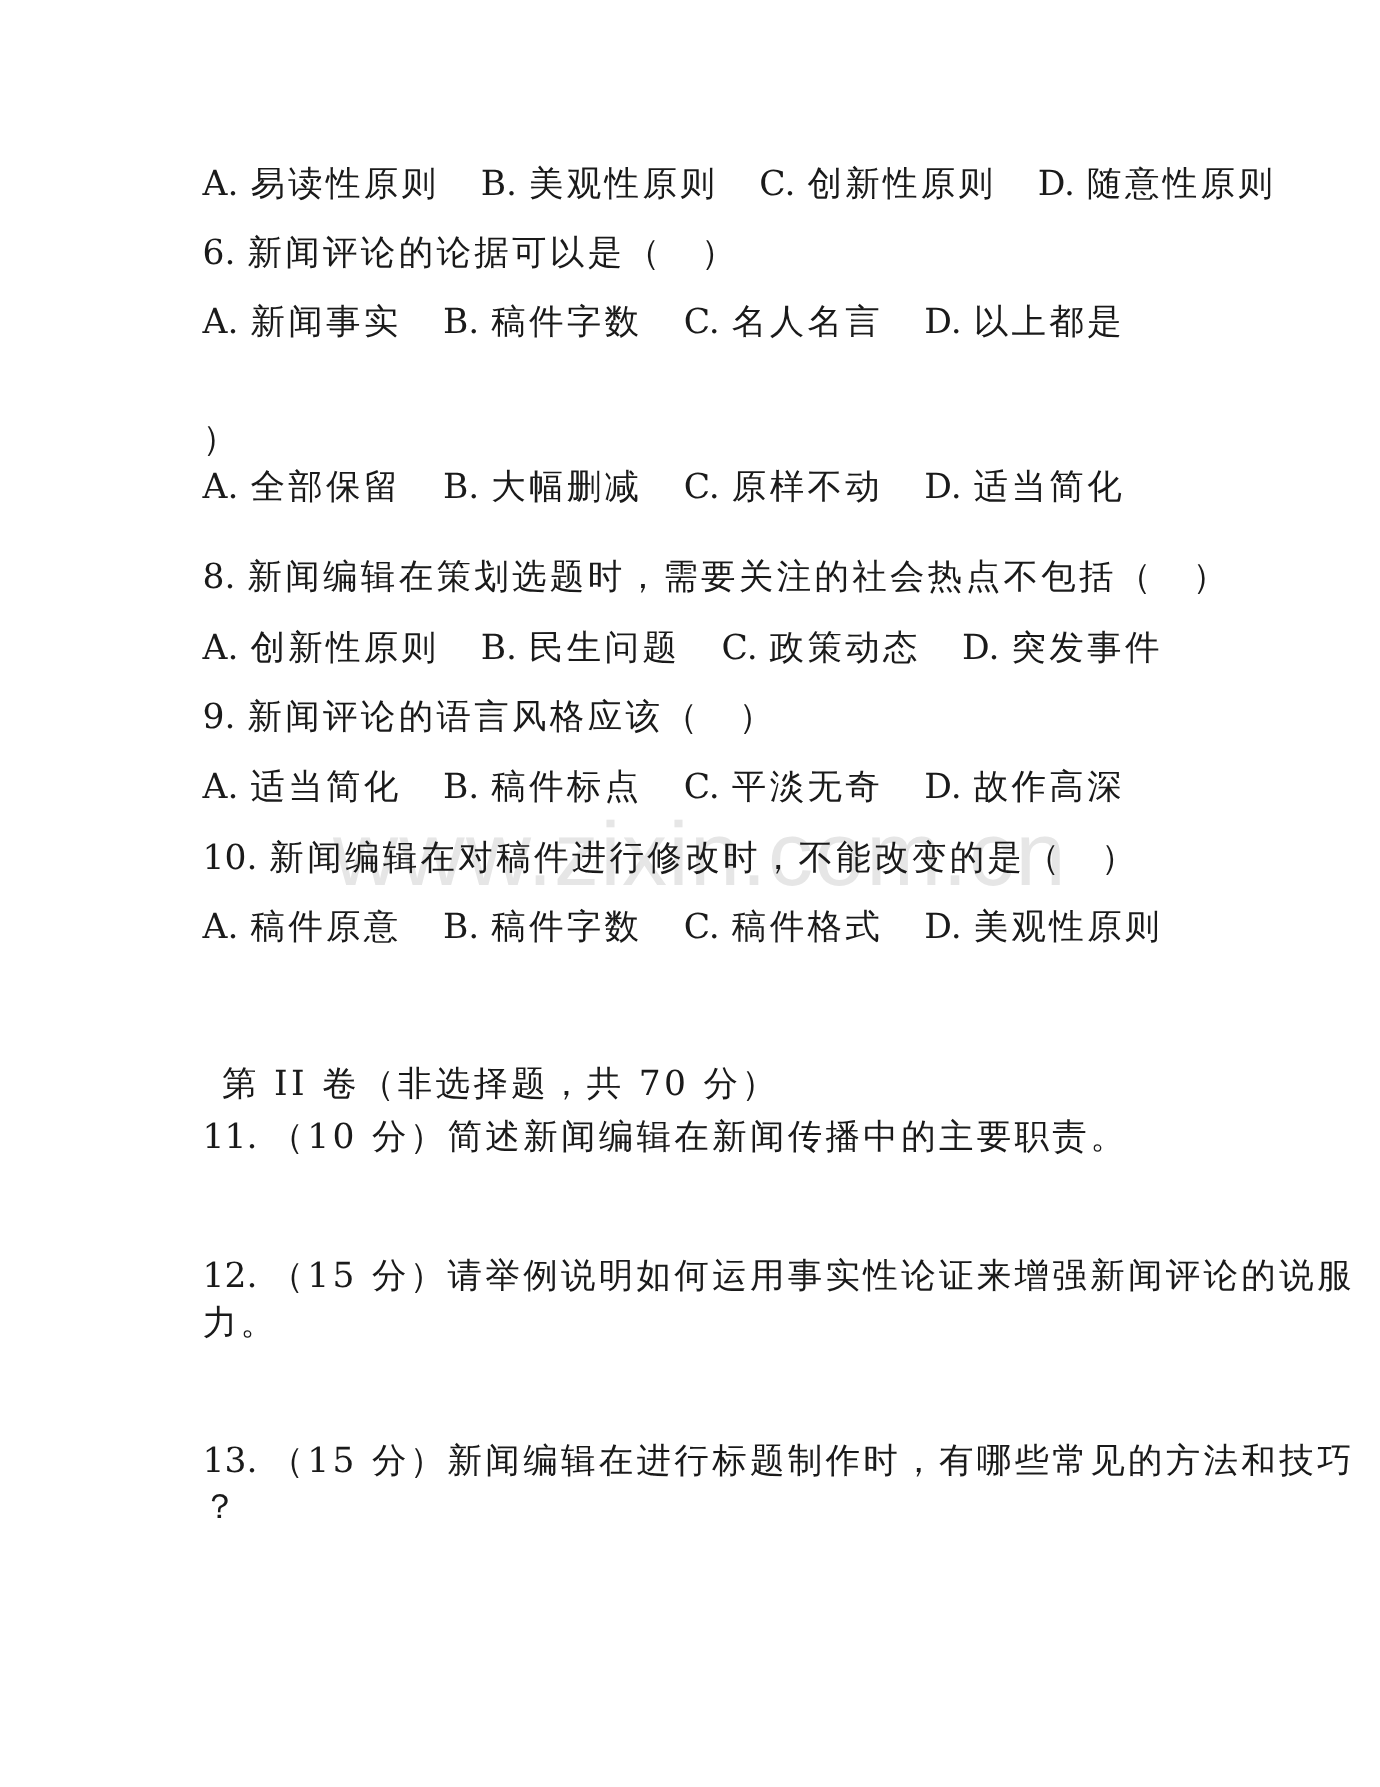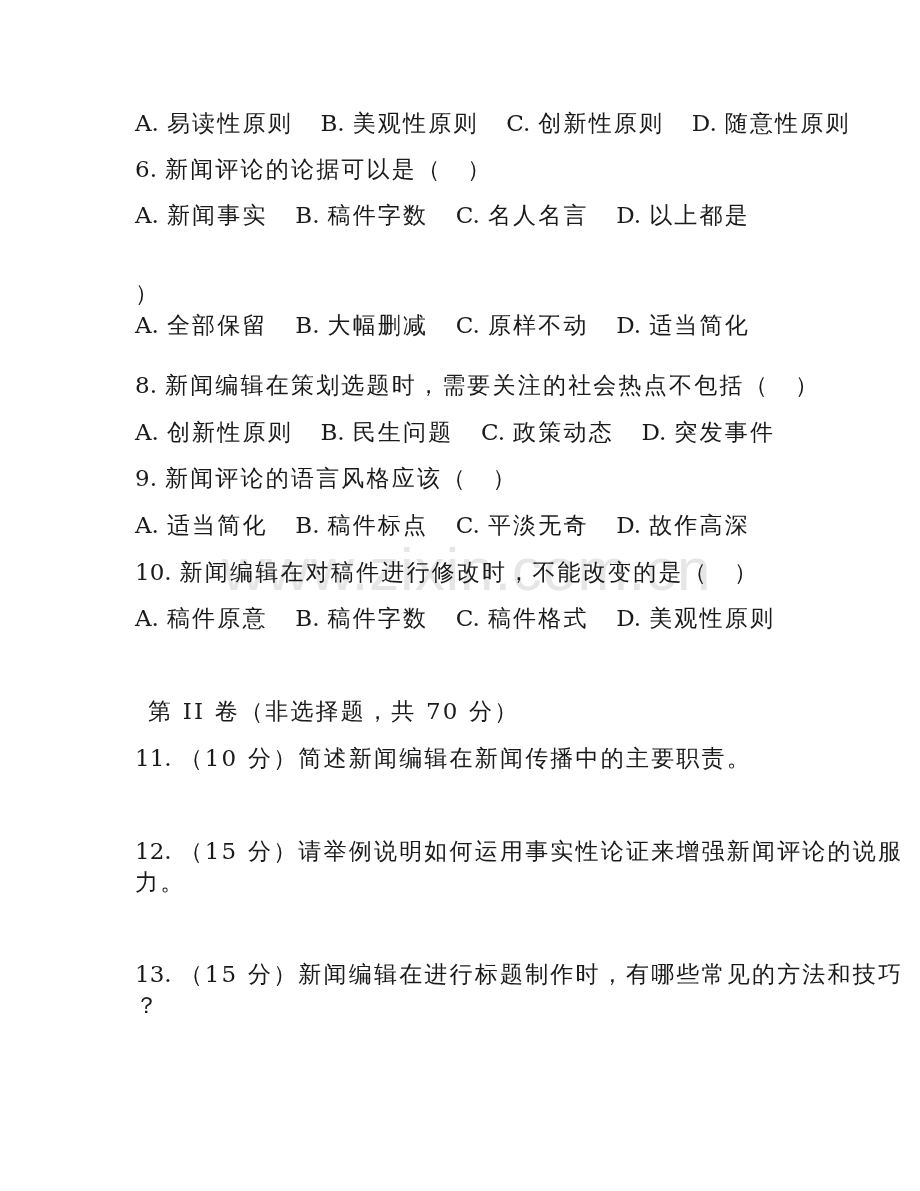--- a/index.html
+++ b/index.html
@@ -25,21 +25,21 @@
     .line {
       position: absolute;
       left: 135px;
       font-size: 23px;
       line-height: 24px;
       white-space: nowrap;
       letter-spacing: 2.2px;
     }
     .opt-label { margin-right: 8px; letter-spacing: 0; }
     .opt-gap { display: inline-block; width: 18px; }
-    .section-title { left: 148px; }
+    .section-title { left: 148px; margin-top: 12px; }
     .watermark {
       position: absolute;
       left: 222px;
       top: 536px;
       font-family: "Liberation Sans", "DejaVu Sans", sans-serif;
       font-size: 60px;
       line-height: 68px;
       color: #e6e6e6;
       letter-spacing: 1px;
       white-space: nowrap;

